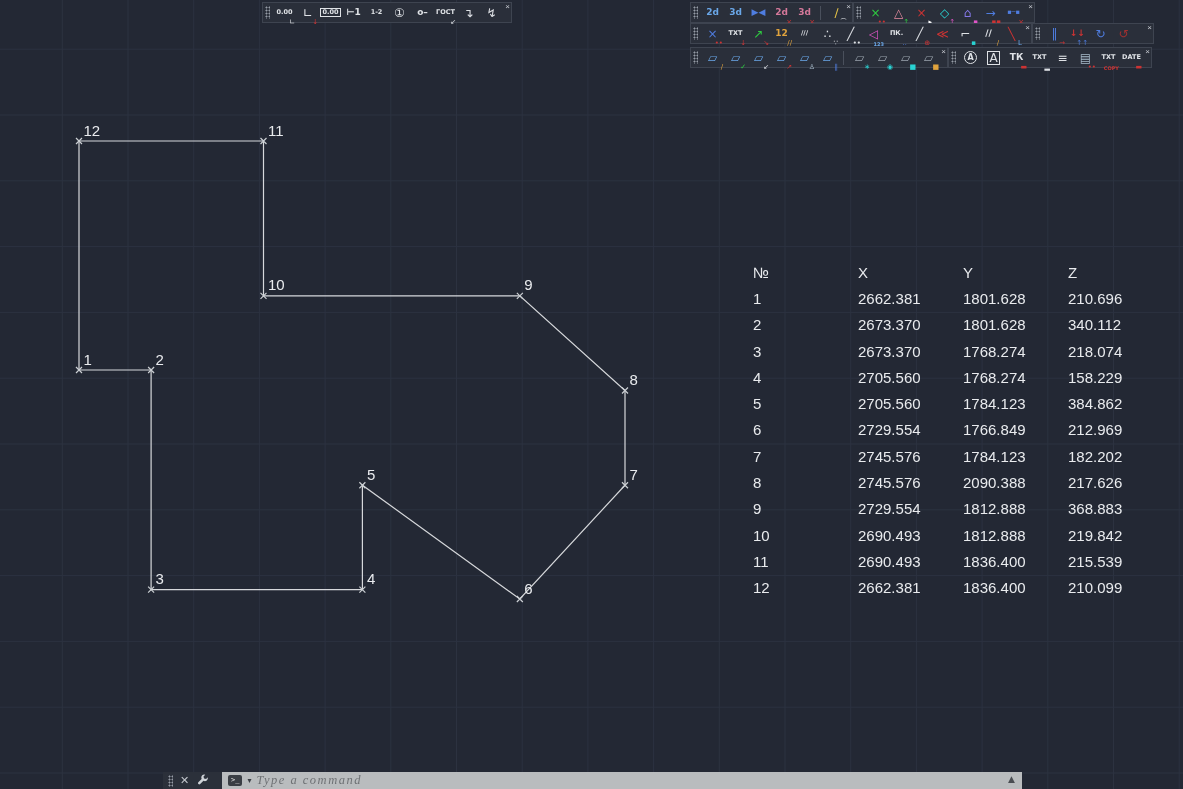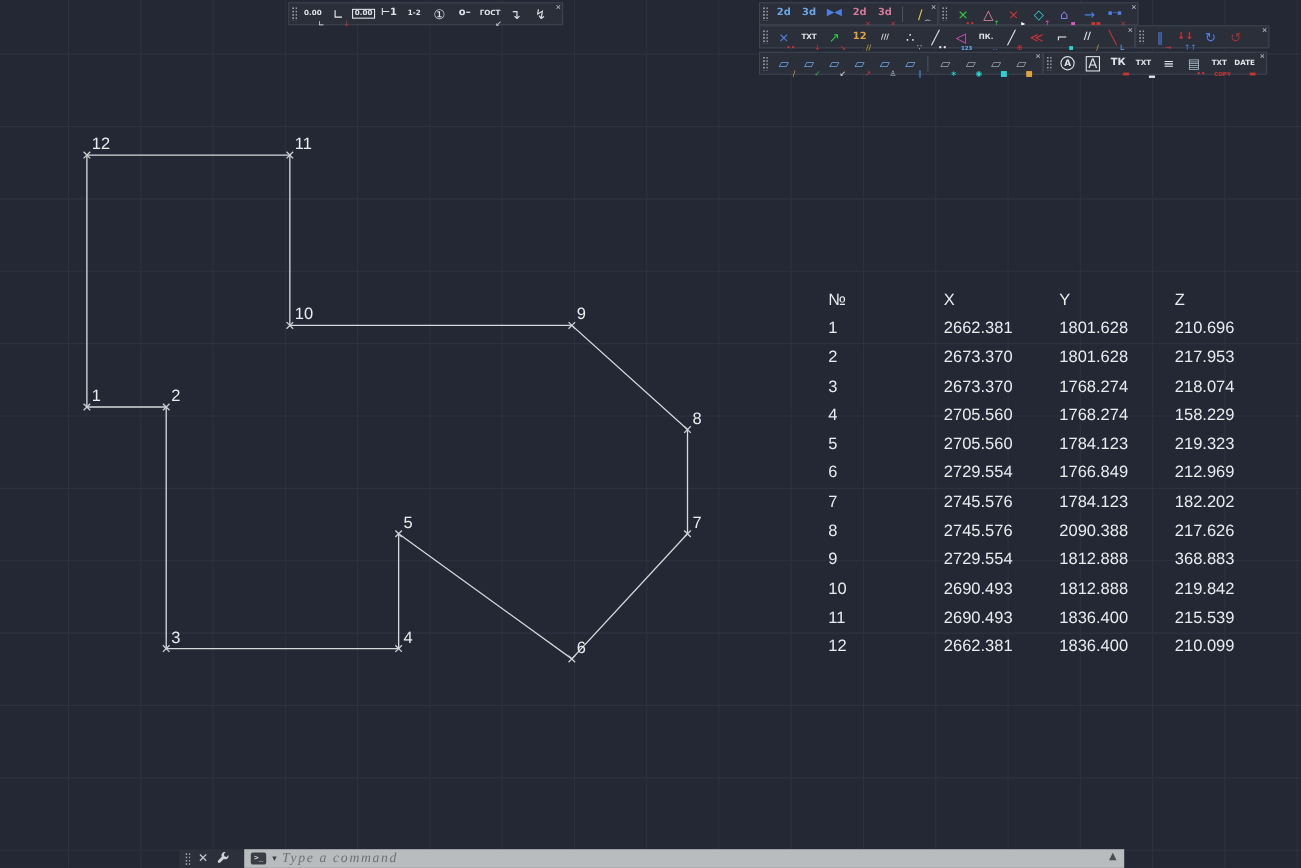--- a/index.html
+++ b/index.html
@@ -143,39 +143,39 @@
       <div class="trow">
         <span class="tcell">1</span>
         <span class="tcell">2662.381</span>
         <span class="tcell">1801.628</span>
         <span class="tcell">210.696</span>
       </div>
       <div class="trow">
         <span class="tcell">2</span>
         <span class="tcell">2673.370</span>
         <span class="tcell">1801.628</span>
-        <span class="tcell">217.953</span>
+        <span class="tcell">340.112</span>
       </div>
       <div class="trow">
         <span class="tcell">3</span>
         <span class="tcell">2673.370</span>
         <span class="tcell">1768.274</span>
         <span class="tcell">218.074</span>
       </div>
       <div class="trow">
         <span class="tcell">4</span>
         <span class="tcell">2705.560</span>
         <span class="tcell">1768.274</span>
         <span class="tcell">158.229</span>
       </div>
       <div class="trow">
         <span class="tcell">5</span>
         <span class="tcell">2705.560</span>
         <span class="tcell">1784.123</span>
-        <span class="tcell">219.323</span>
+        <span class="tcell">384.862</span>
       </div>
       <div class="trow">
         <span class="tcell">6</span>
         <span class="tcell">2729.554</span>
         <span class="tcell">1766.849</span>
         <span class="tcell">212.969</span>
       </div>
       <div class="trow">
         <span class="tcell">7</span>
         <span class="tcell">2745.576</span>

